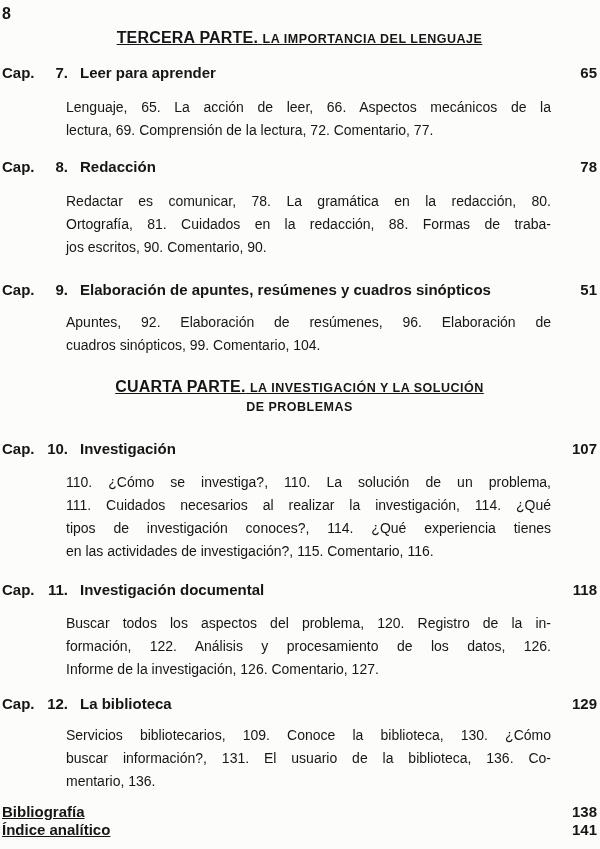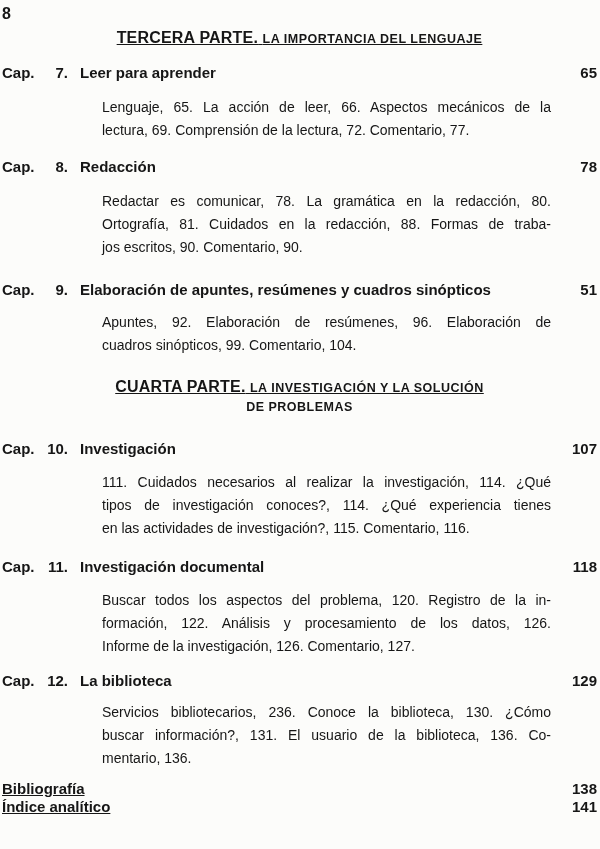--- a/index.html
+++ b/index.html
@@ -55,21 +55,21 @@
 
   .row-c0-0 { margin-top: 15px; }
   .row-c0-1 { margin-top: 16px; }
   .row-c0-2 { margin-top: 22px; }
   .row-c1-0 { margin-top: 24px; }
   .row-c1-1 { margin-top: 18px; }
   .row-c1-2 { margin-top: 14px; }
 
   
   .chapter-body {
-    margin-left: 100px;
+    margin-left: 64px;
     margin-right: 46px;
     font-size: 14px;
     line-height: 23px;
   }
   .body-c0-0 { margin-top: 15px; }
   .body-c0-1 { margin-top: 15px; }
   .body-c0-2 { margin-top: 13px; }
   .body-c1-0 { margin-top: 14px; }
   .body-c1-1 { margin-top: 14px; }
   .body-c1-2 { margin-top: 12px; }
@@ -145,20 +145,21 @@
     <div class="ph-line2 ph-rest">DE PROBLEMAS</div>
   </div>
 
   <div class="chapter-row row-c1-0">
     <span class="cap-label">Cap.</span>
     <span class="cap-num">10.</span>
     <span class="cap-title">Investigación</span>
     <span class="cap-page">107</span>
   </div>
   <div class="chapter-body body-c1-0">
+      <div class="body-line">110.  ¿Cómo se investiga?, 110.  La solución de un problema,</div>
       <div class="body-line">111.  Cuidados necesarios al realizar la investigación, 114.  ¿Qué</div>
       <div class="body-line">tipos de investigación conoces?, 114.  ¿Qué experiencia tienes</div>
       <div class="body-line">en las actividades de investigación?, 115.  Comentario, 116.</div>
     </div>
 
   <div class="chapter-row row-c1-1">
     <span class="cap-label">Cap.</span>
     <span class="cap-num">11.</span>
     <span class="cap-title">Investigación documental</span>
     <span class="cap-page">118</span>
@@ -169,21 +170,21 @@
       <div class="body-line">Informe de la investigación, 126.  Comentario, 127.</div>
     </div>
 
   <div class="chapter-row row-c1-2">
     <span class="cap-label">Cap.</span>
     <span class="cap-num">12.</span>
     <span class="cap-title">La biblioteca</span>
     <span class="cap-page">129</span>
   </div>
   <div class="chapter-body body-c1-2">
-      <div class="body-line">Servicios bibliotecarios, 236.  Conoce la biblioteca, 130.  ¿Cómo</div>
+      <div class="body-line">Servicios bibliotecarios, 109.  Conoce la biblioteca, 130.  ¿Cómo</div>
       <div class="body-line">buscar información?, 131.  El usuario de la biblioteca, 136.  Co-</div>
       <div class="body-line">mentario, 136.</div>
     </div>
 
   <div class="backmatter">
     <div class="bm-row">
       <span class="bm-title">Bibliografía</span>
       <span class="bm-page">138</span>
     </div>
     <div class="bm-row">

